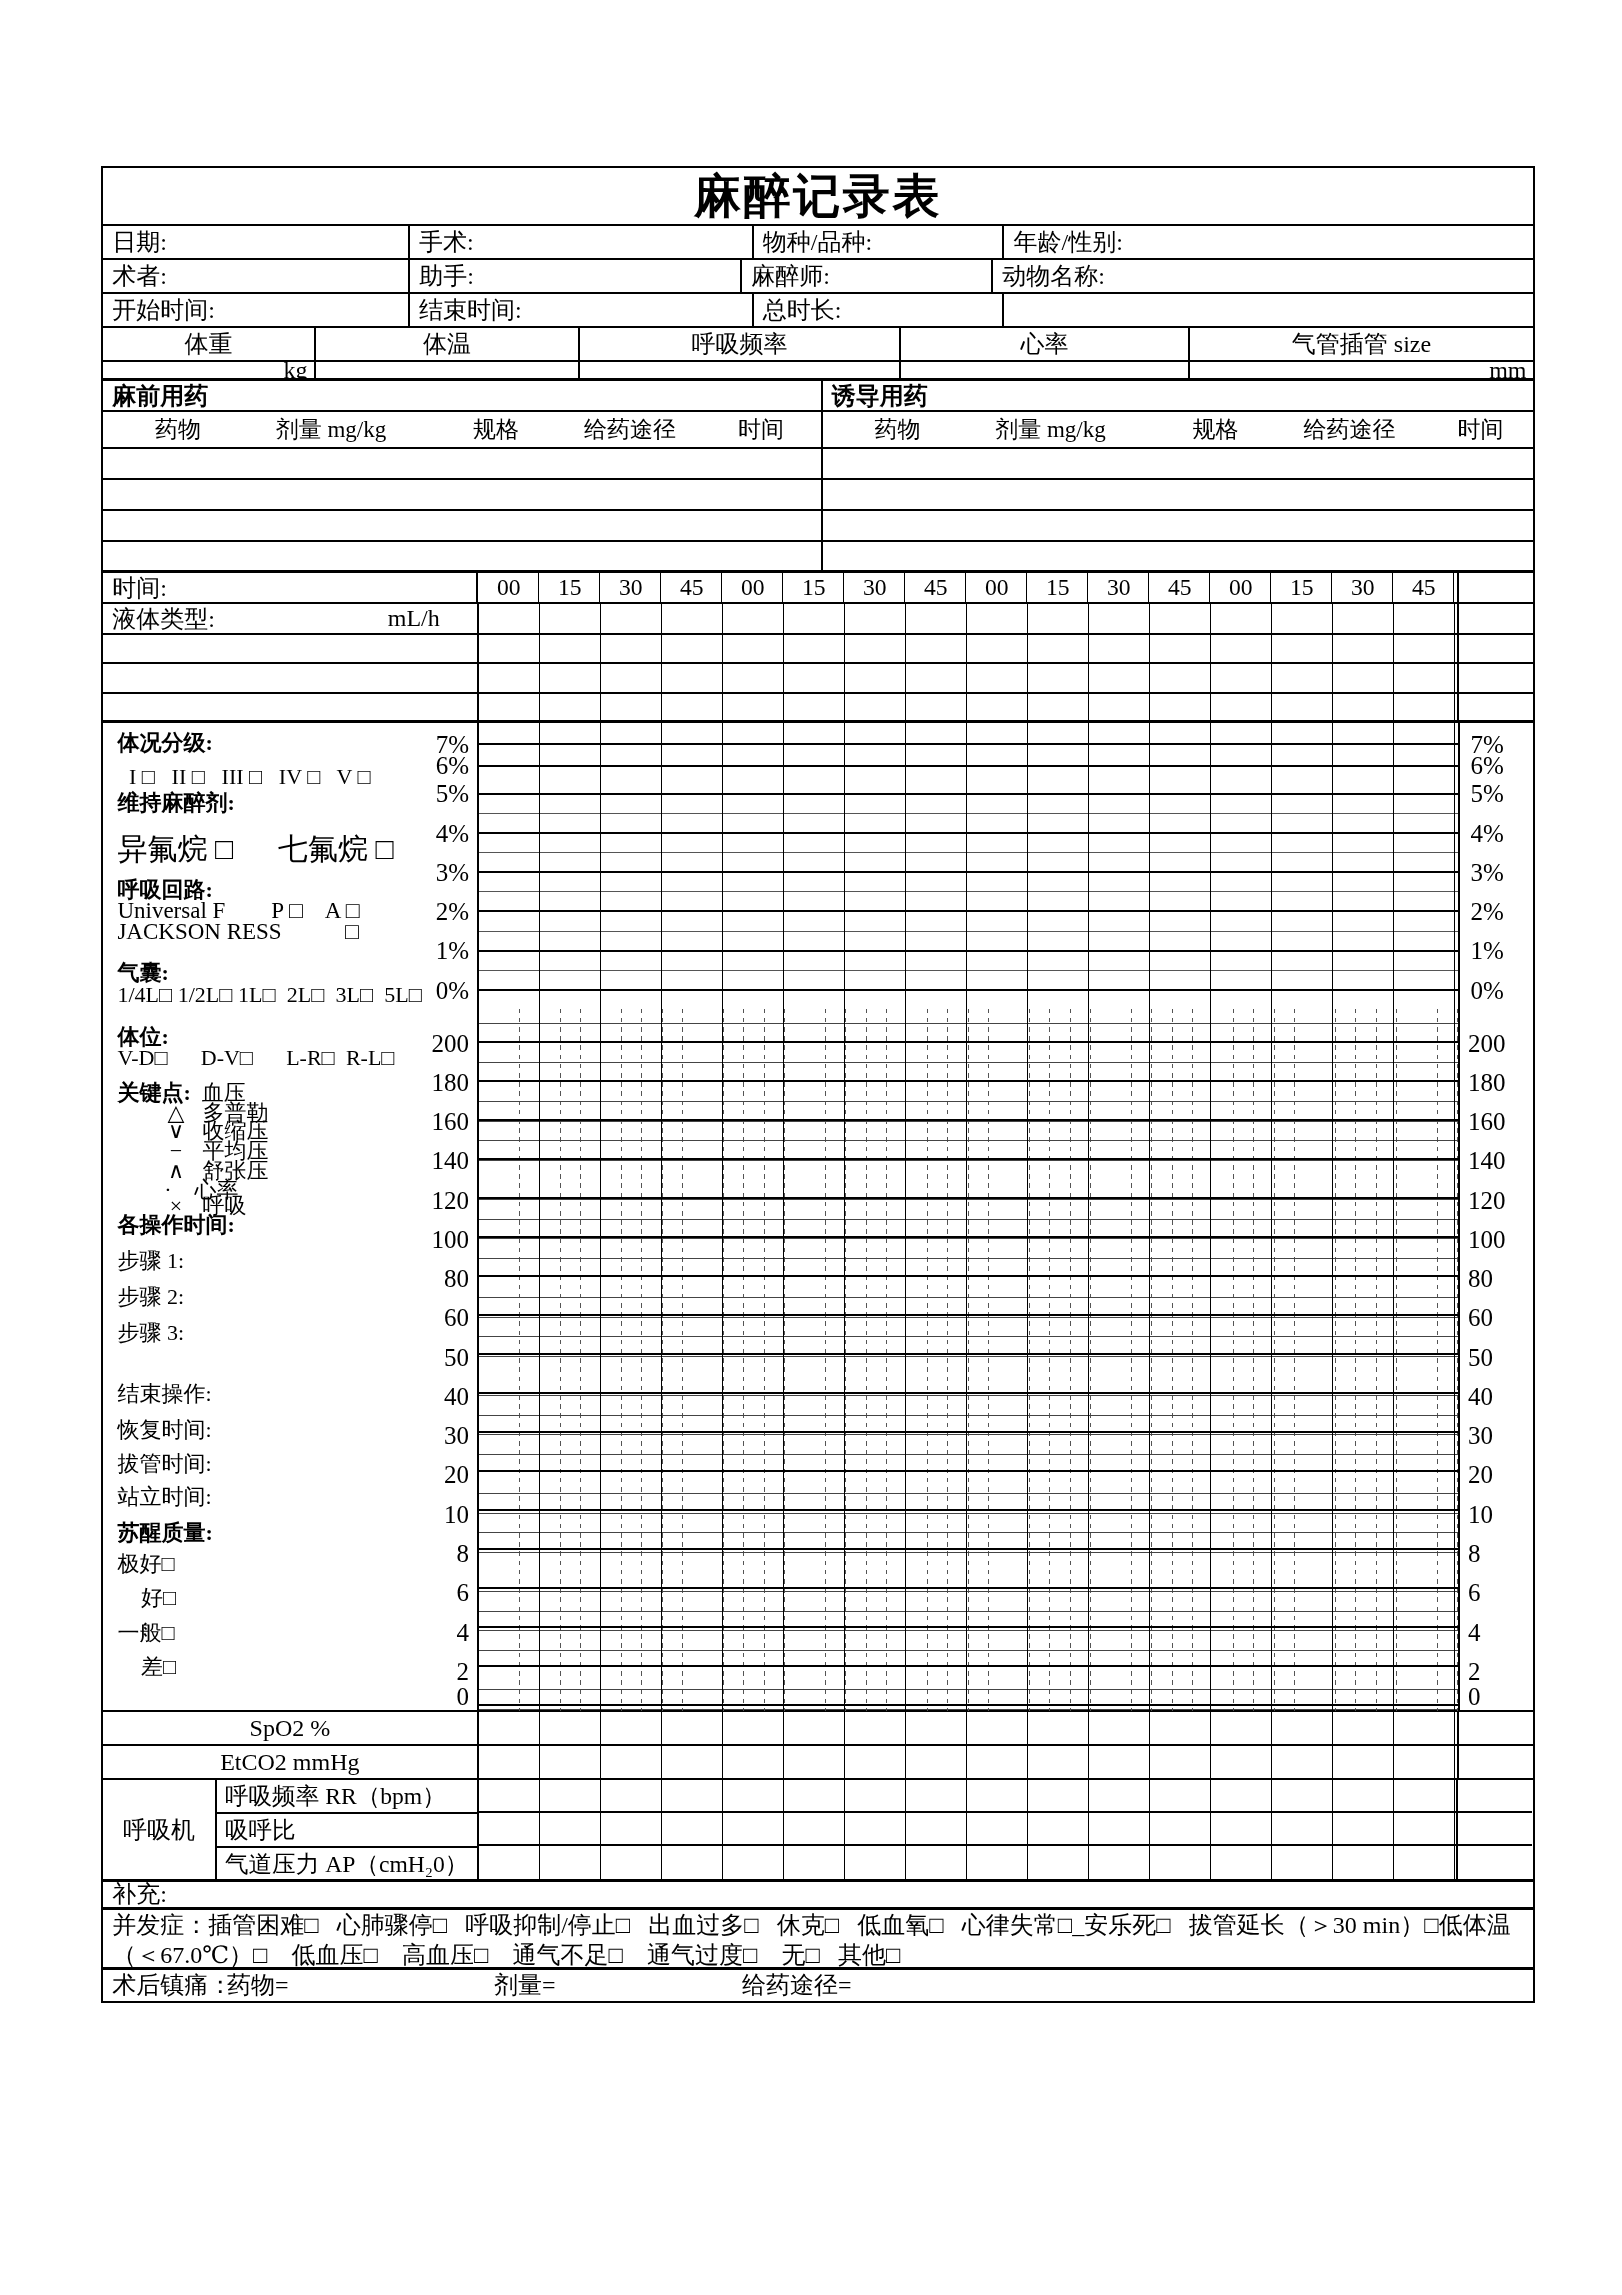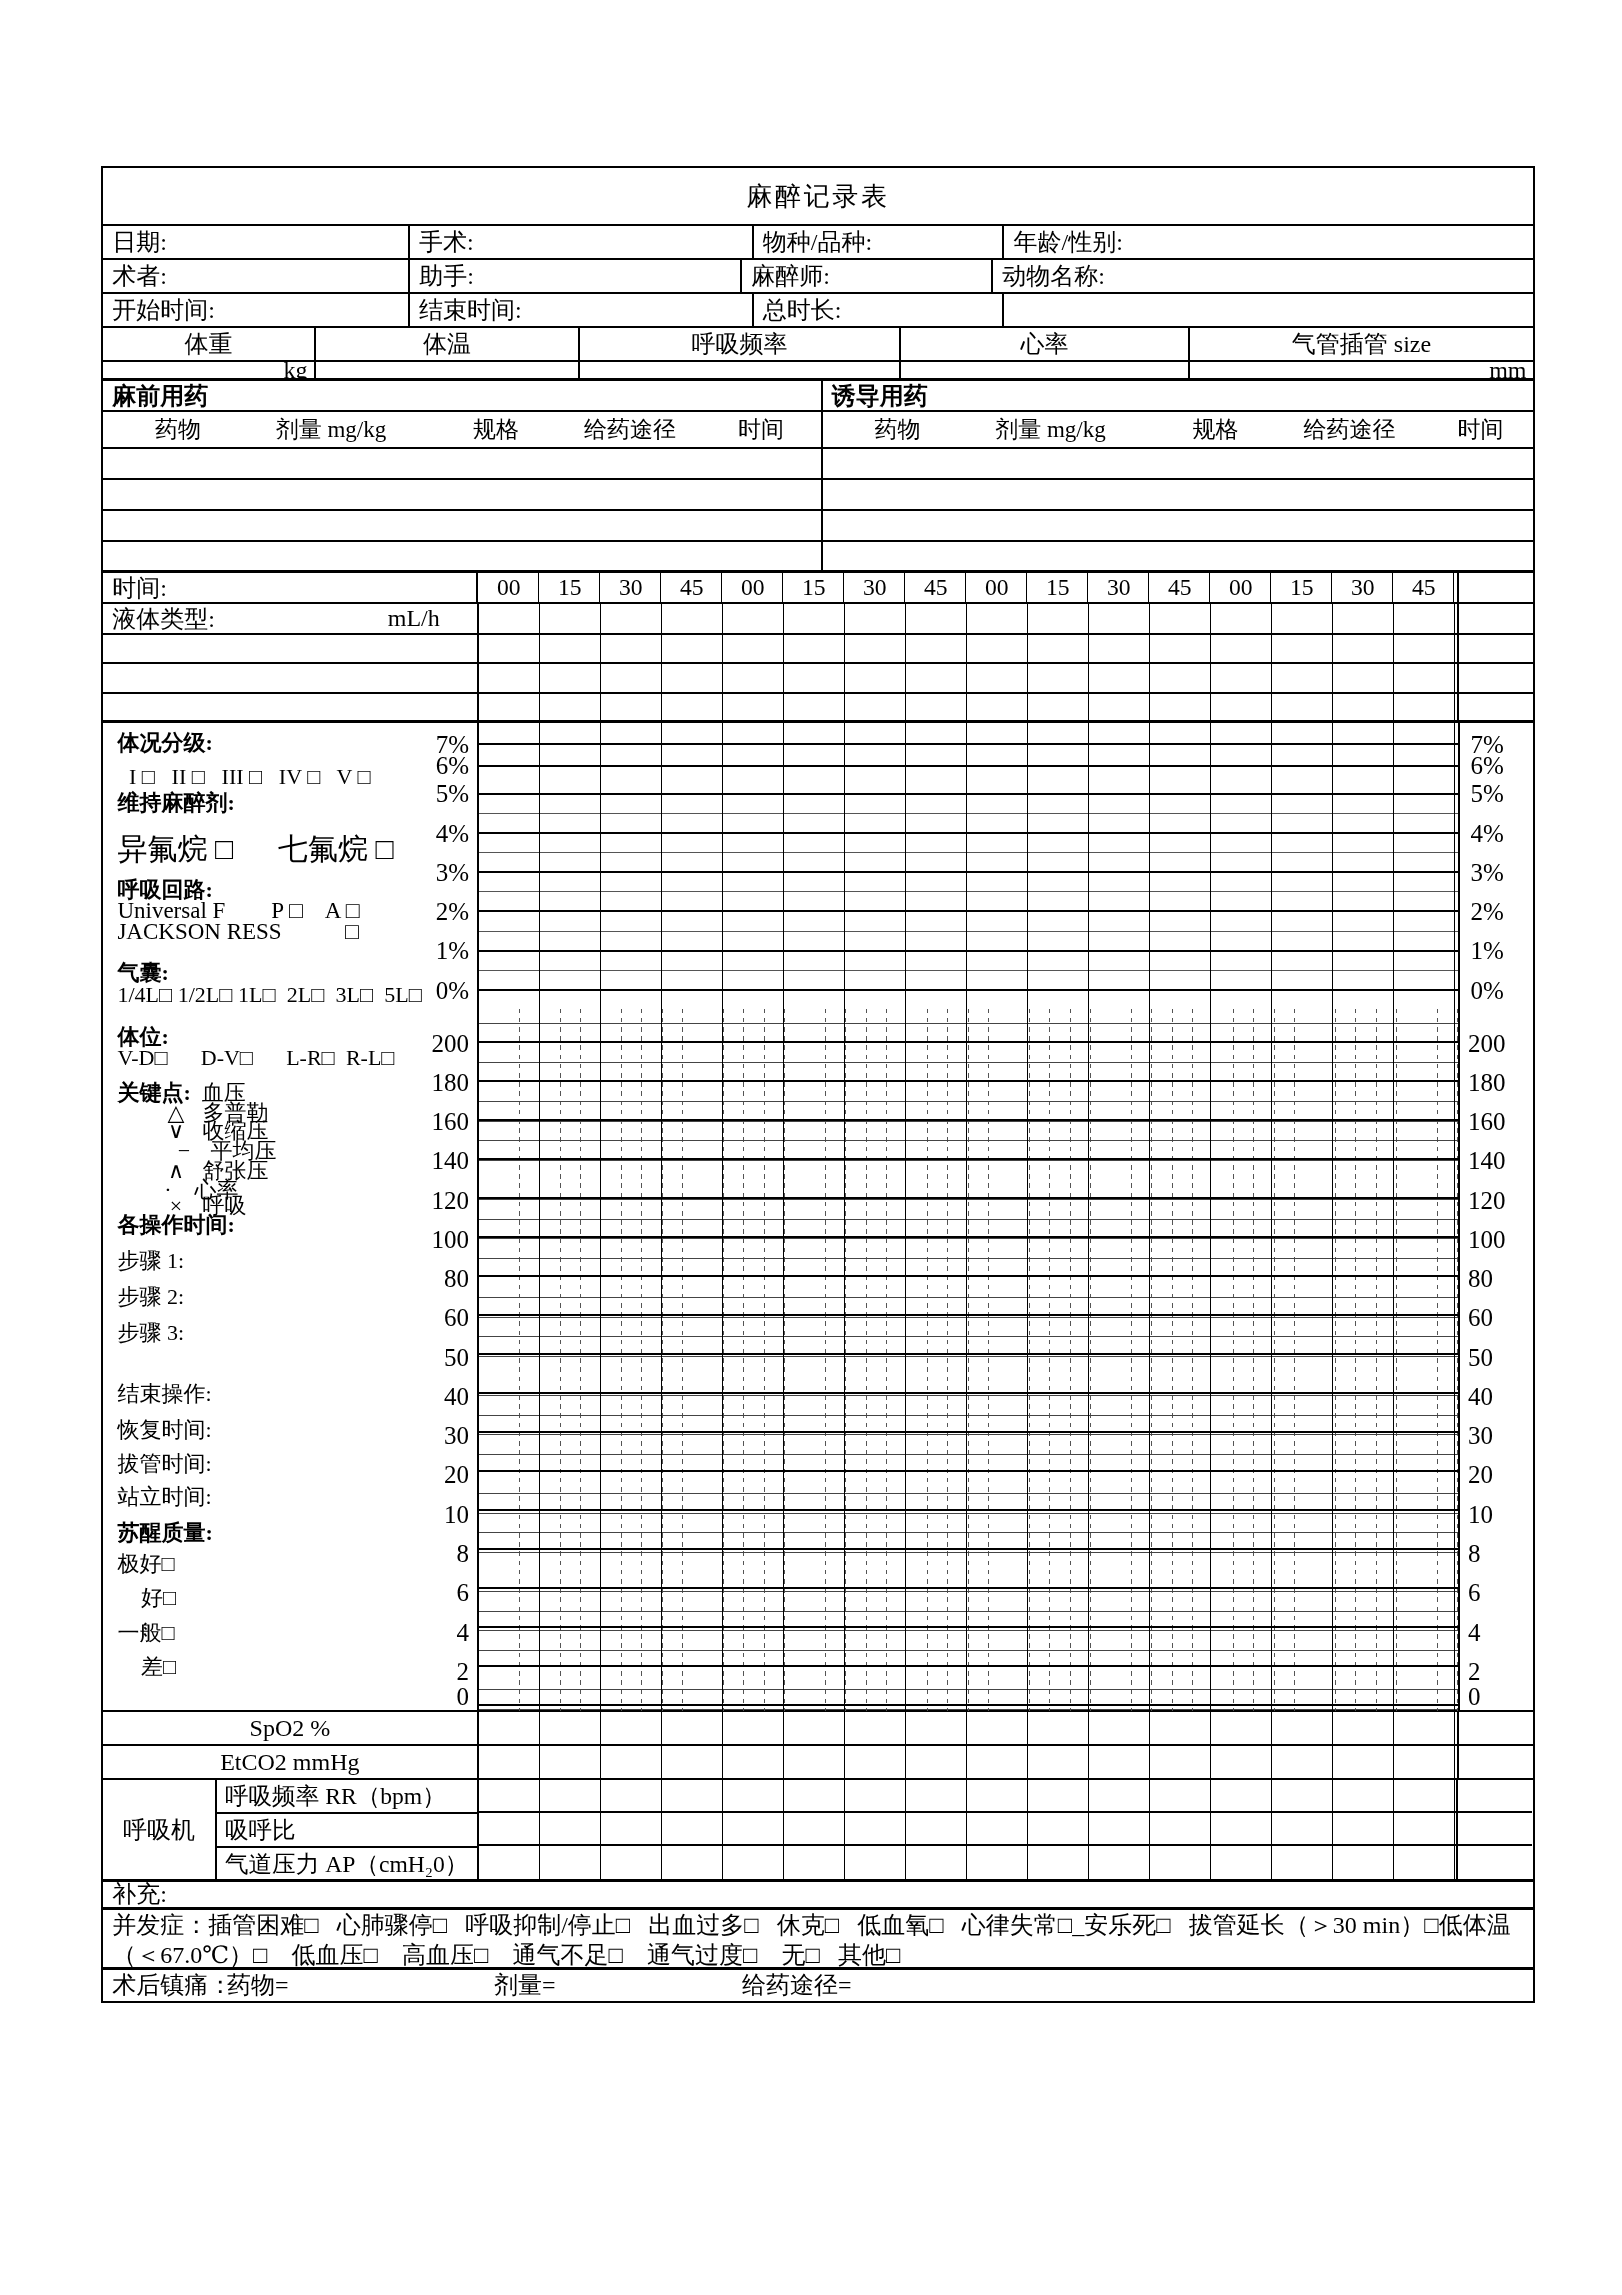--- a/index.html
+++ b/index.html
@@ -11,21 +11,21 @@
   .row:last-child{border-bottom:none;font-family:Liberation Serif, serif;}
   .cell{box-sizing:border-box;border-right:2px solid #000;display:flex;align-items:center;
         padding-left:9.2px;font-size:24px;overflow:hidden;}
   .cell.last{border-right:none;}
   .cell.c{justify-content:center;padding-left:0;}
   .cell.r{justify-content:flex-end;padding-right:6.5px;padding-left:0;}
   .b{font-weight:bold;}
   .pre{white-space:pre;}
   .title-row{height:56px;display:flex;align-items:center;justify-content:center;
              border-bottom:2px solid #000;}
-  .title-row span{font-size:26px;font-weight:normal;letter-spacing:2.6px;}
+  .title-row span{font-size:47px;font-weight:bold;letter-spacing:2.6px;}
   
   .strip{box-sizing:border-box;width:979px;position:relative;
          background-image:repeating-linear-gradient(90deg,transparent 0 60px,#000 60px 61px);}
   .strip-cells{display:flex;width:979px;}
   .strip-cells span{width:61px;text-align:center;font-size:23.6px;align-self:center;}
   .rightcol{box-sizing:border-box;width:76px;}
   .labelcol{box-sizing:border-box;width:376px;}
   
   .chart{position:relative;height:987px;border-bottom:2.6px solid #000;}
   .chart .col-left{position:absolute;left:0;top:0;width:376px;height:987px;
@@ -263,21 +263,21 @@
       <div class="pitem b" style="top:152px">呼吸回路:</div>
       <div class="pitem lat pre" style="top:173px">Universal F        P □    A □</div>
       <div class="pitem lat pre" style="top:194px">JACKSON RESS           □</div>
       <div class="pitem b" style="top:235px">气囊:</div>
       <div class="pitem pre" style="top:257px">1/4L□ 1/2L□ 1L□  2L□  3L□  5L□</div>
       <div class="pitem b" style="top:299px">体位:</div>
       <div class="pitem pre" style="top:320px">V-D□      D-V□      L-R□  R-L□</div>
       <div class="pitem" style="top:355px"><span class="b">关键点:</span>  <span>血压</span></div>
       <div class="pitem" style="top:375px;left:52px"><span class="legend-sym">△</span> <span>多普勒</span></div>
       <div class="pitem" style="top:393px;left:52px"><span class="legend-sym">∨</span> <span>收缩压</span></div>
-      <div class="pitem" style="top:413px;left:60px"><span class="legend-sym">−</span> <span>平均压</span></div>
+      <div class="pitem" style="top:413px;left:52px"><span class="legend-sym">−</span> <span>平均压</span></div>
       <div class="pitem" style="top:433px;left:52px"><span class="legend-sym">∧</span> <span>舒张压</span></div>
       <div class="pitem" style="top:452px;left:44px"><span class="legend-sym">·</span> <span>心率</span></div>
       <div class="pitem" style="top:468px;left:52px"><span class="legend-sym">×</span> <span>呼吸</span></div>
       <div class="pitem b" style="top:487px">各操作时间:</div>
       <div class="pitem" style="top:523px">步骤 1:</div>
       <div class="pitem" style="top:559px">步骤 2:</div>
       <div class="pitem" style="top:595px">步骤 3:</div>
       <div class="pitem" style="top:656px">结束操作:</div>
       <div class="pitem" style="top:692px">恢复时间:</div>
       <div class="pitem" style="top:726px">拔管时间:</div>

